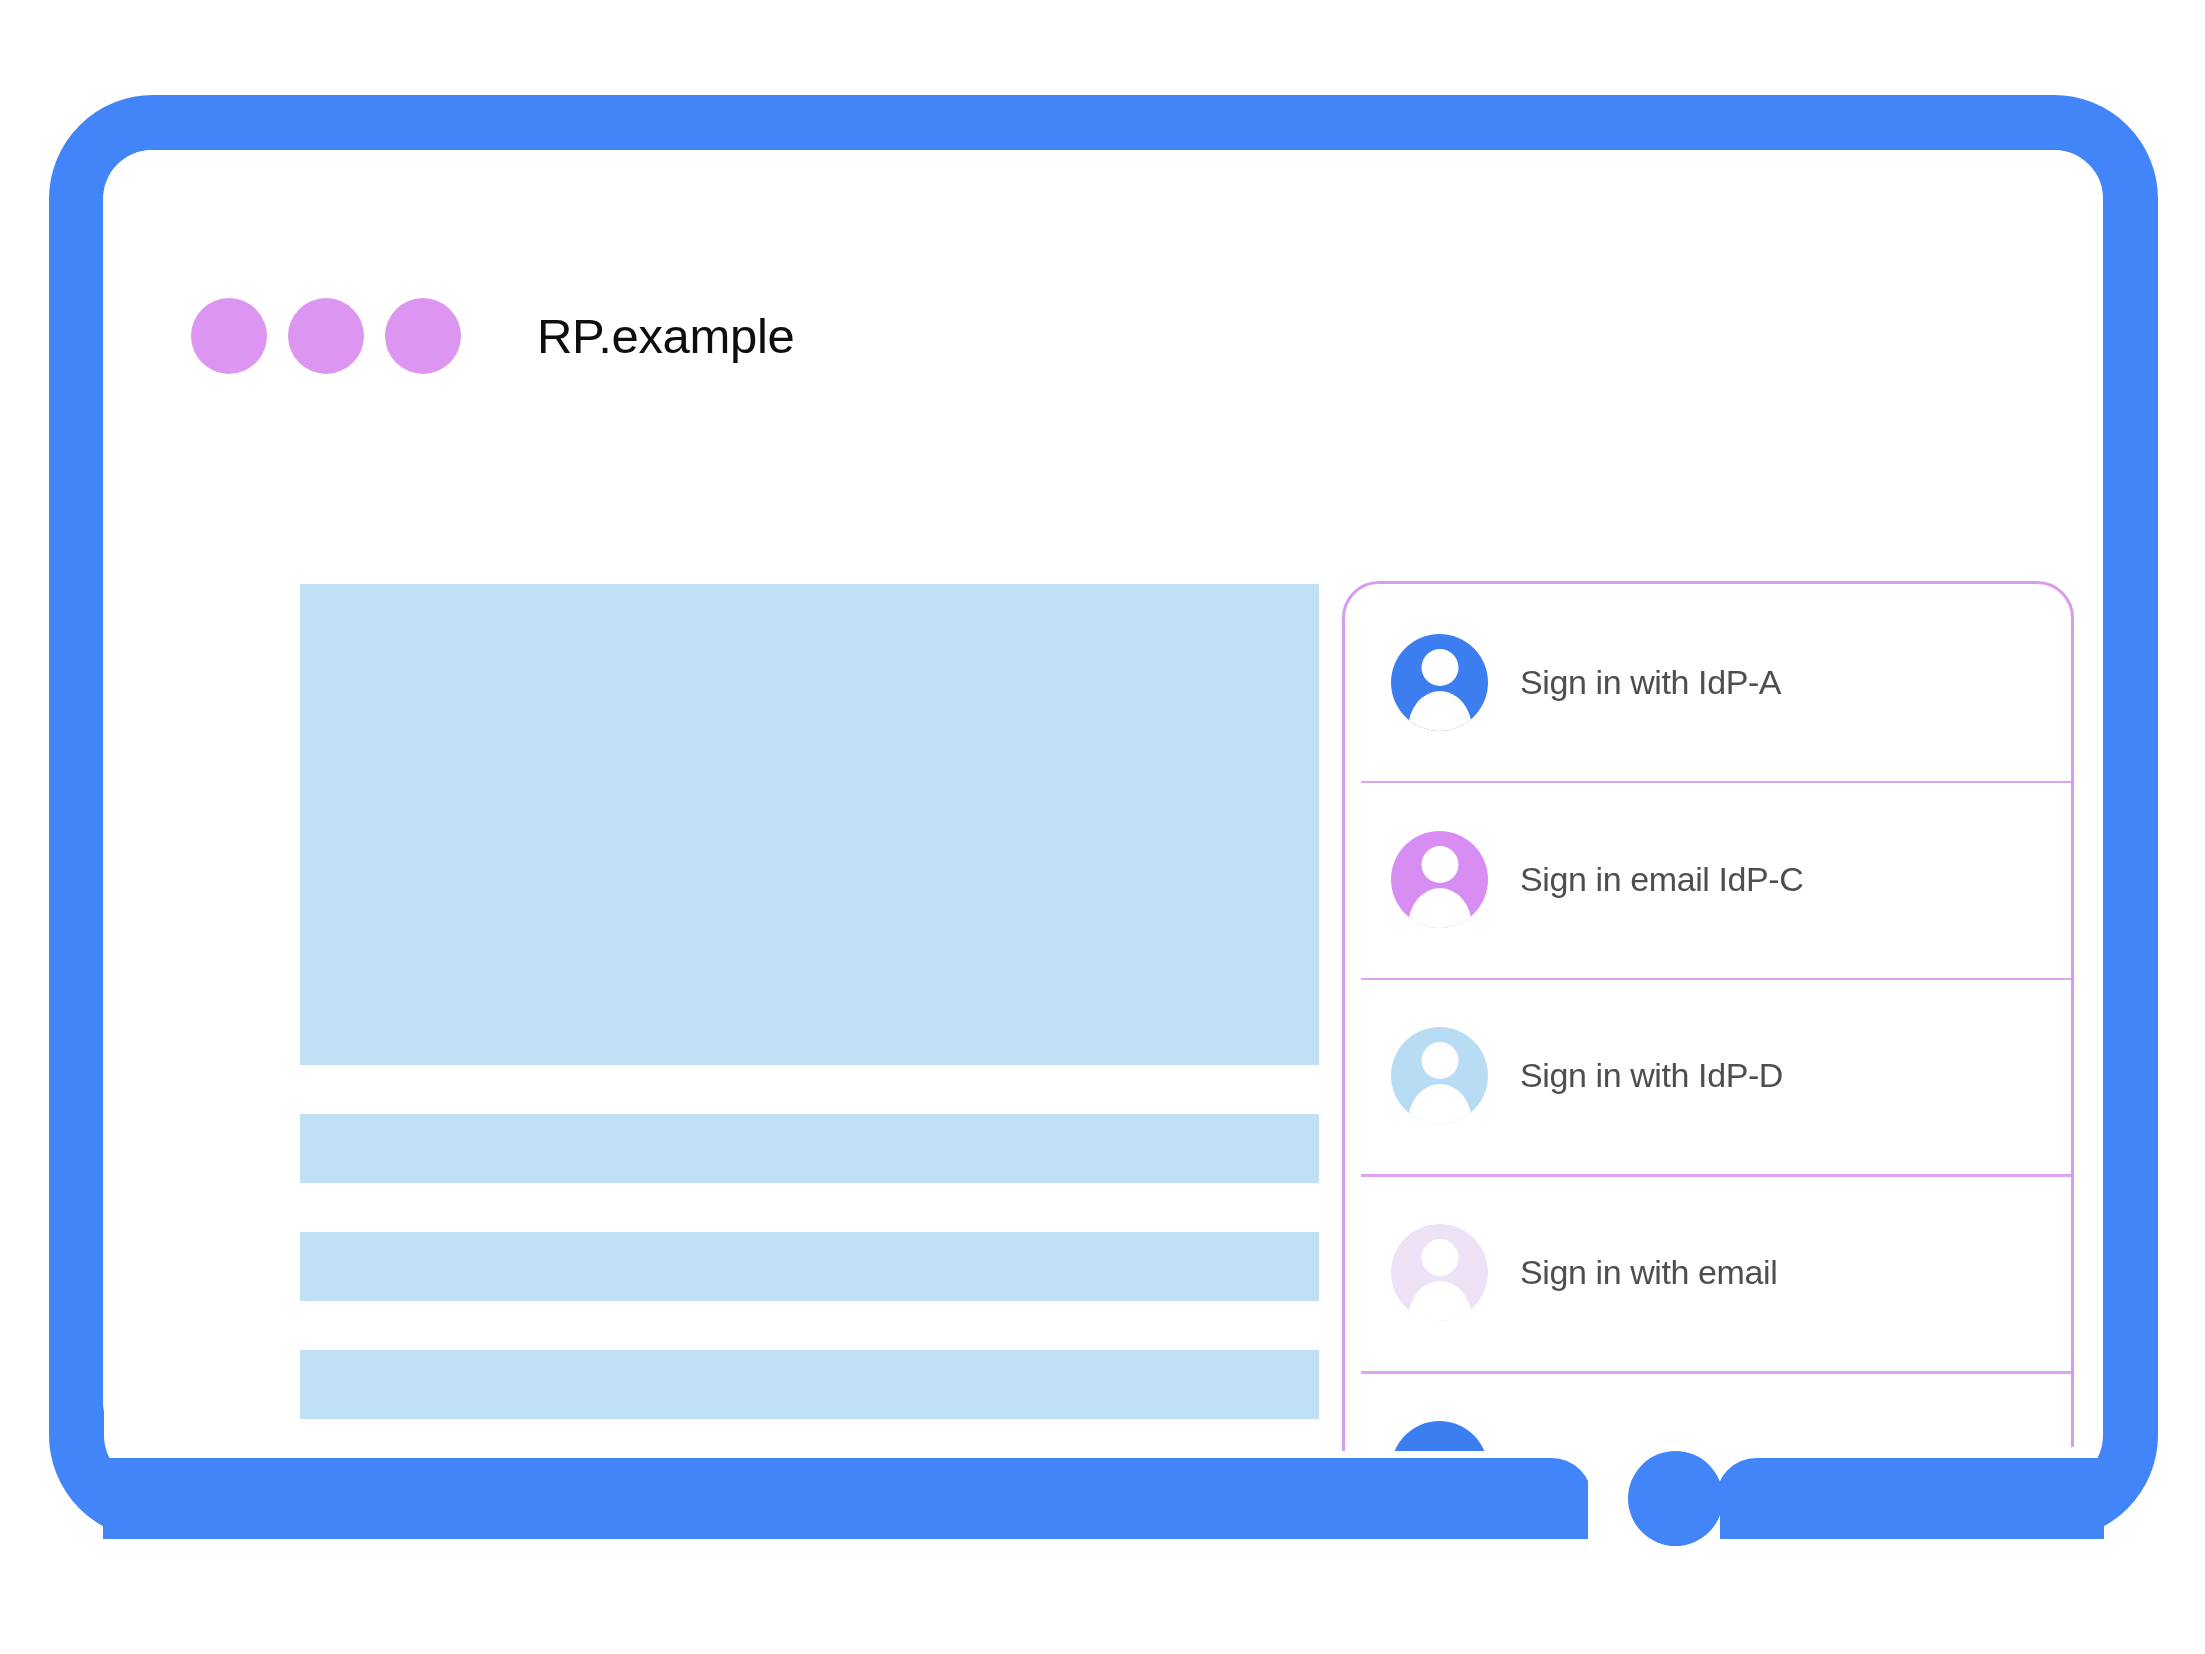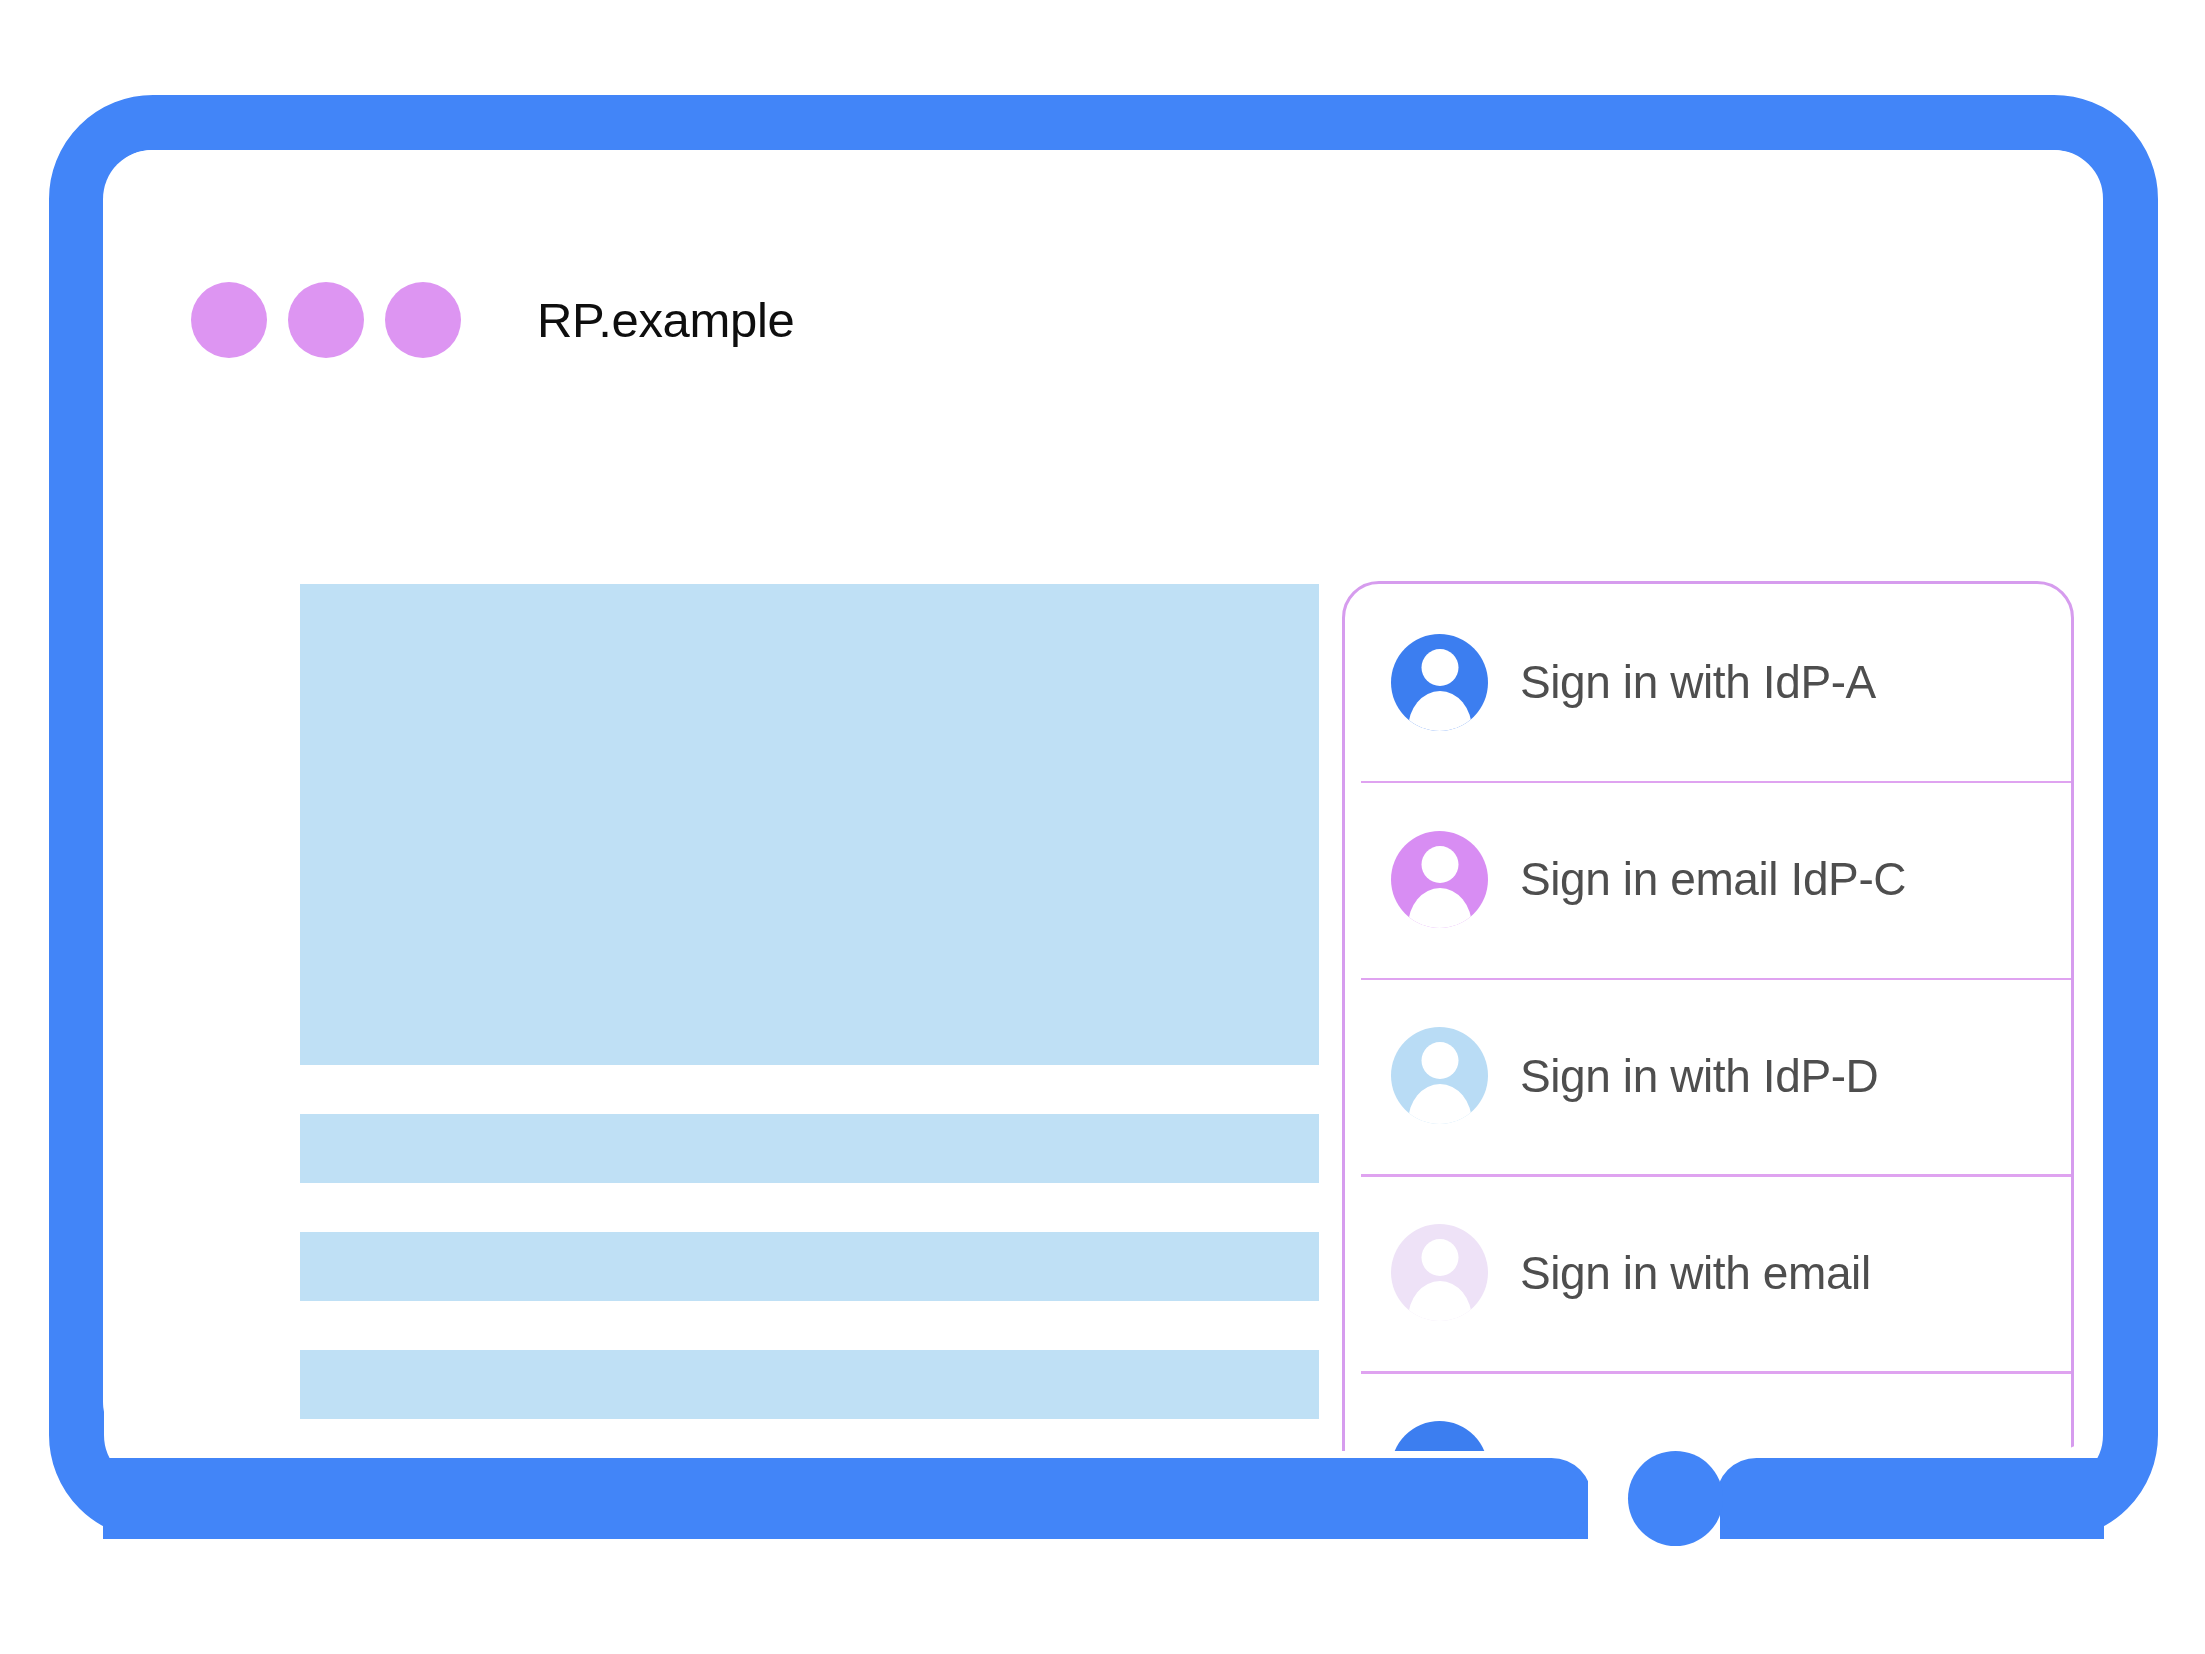--- a/index.html
+++ b/index.html
@@ -56,21 +56,21 @@
     left: 103px; top: 150px;
     width: 1999px; height: 1301px;
     background: #ffffff;
     border-radius: 49px;
     overflow: hidden;
   }
 
   
   .titlebar {
     position: absolute;
-    left: 88px; top: 132px;
+    left: 88px; top: 148px;
     display: flex;
     align-items: center;
   }
   .dot {
     width: 76px; height: 76px;
     border-radius: 50%;
     background: #dd95f2;
     margin-right: 21px;
   }
   .site-title {
@@ -133,21 +133,21 @@
     position: absolute;
     left: 50%; top: 57px;
     transform: translateX(-50%);
     width: 64px; height: 64px;
     border-radius: 50% 50% 0 0 / 60% 60% 0 0;
     background: #ffffff;
   }
 
   .signin-label {
     margin-left: 32px;
-    font-size: 46px;
+    font-size: 34px;
     color: #4e4e4e;
     letter-spacing: -0.4px;
     white-space: nowrap;
   }
 </style>
 </head>
 <body>
 
 <div id="stage">
 

